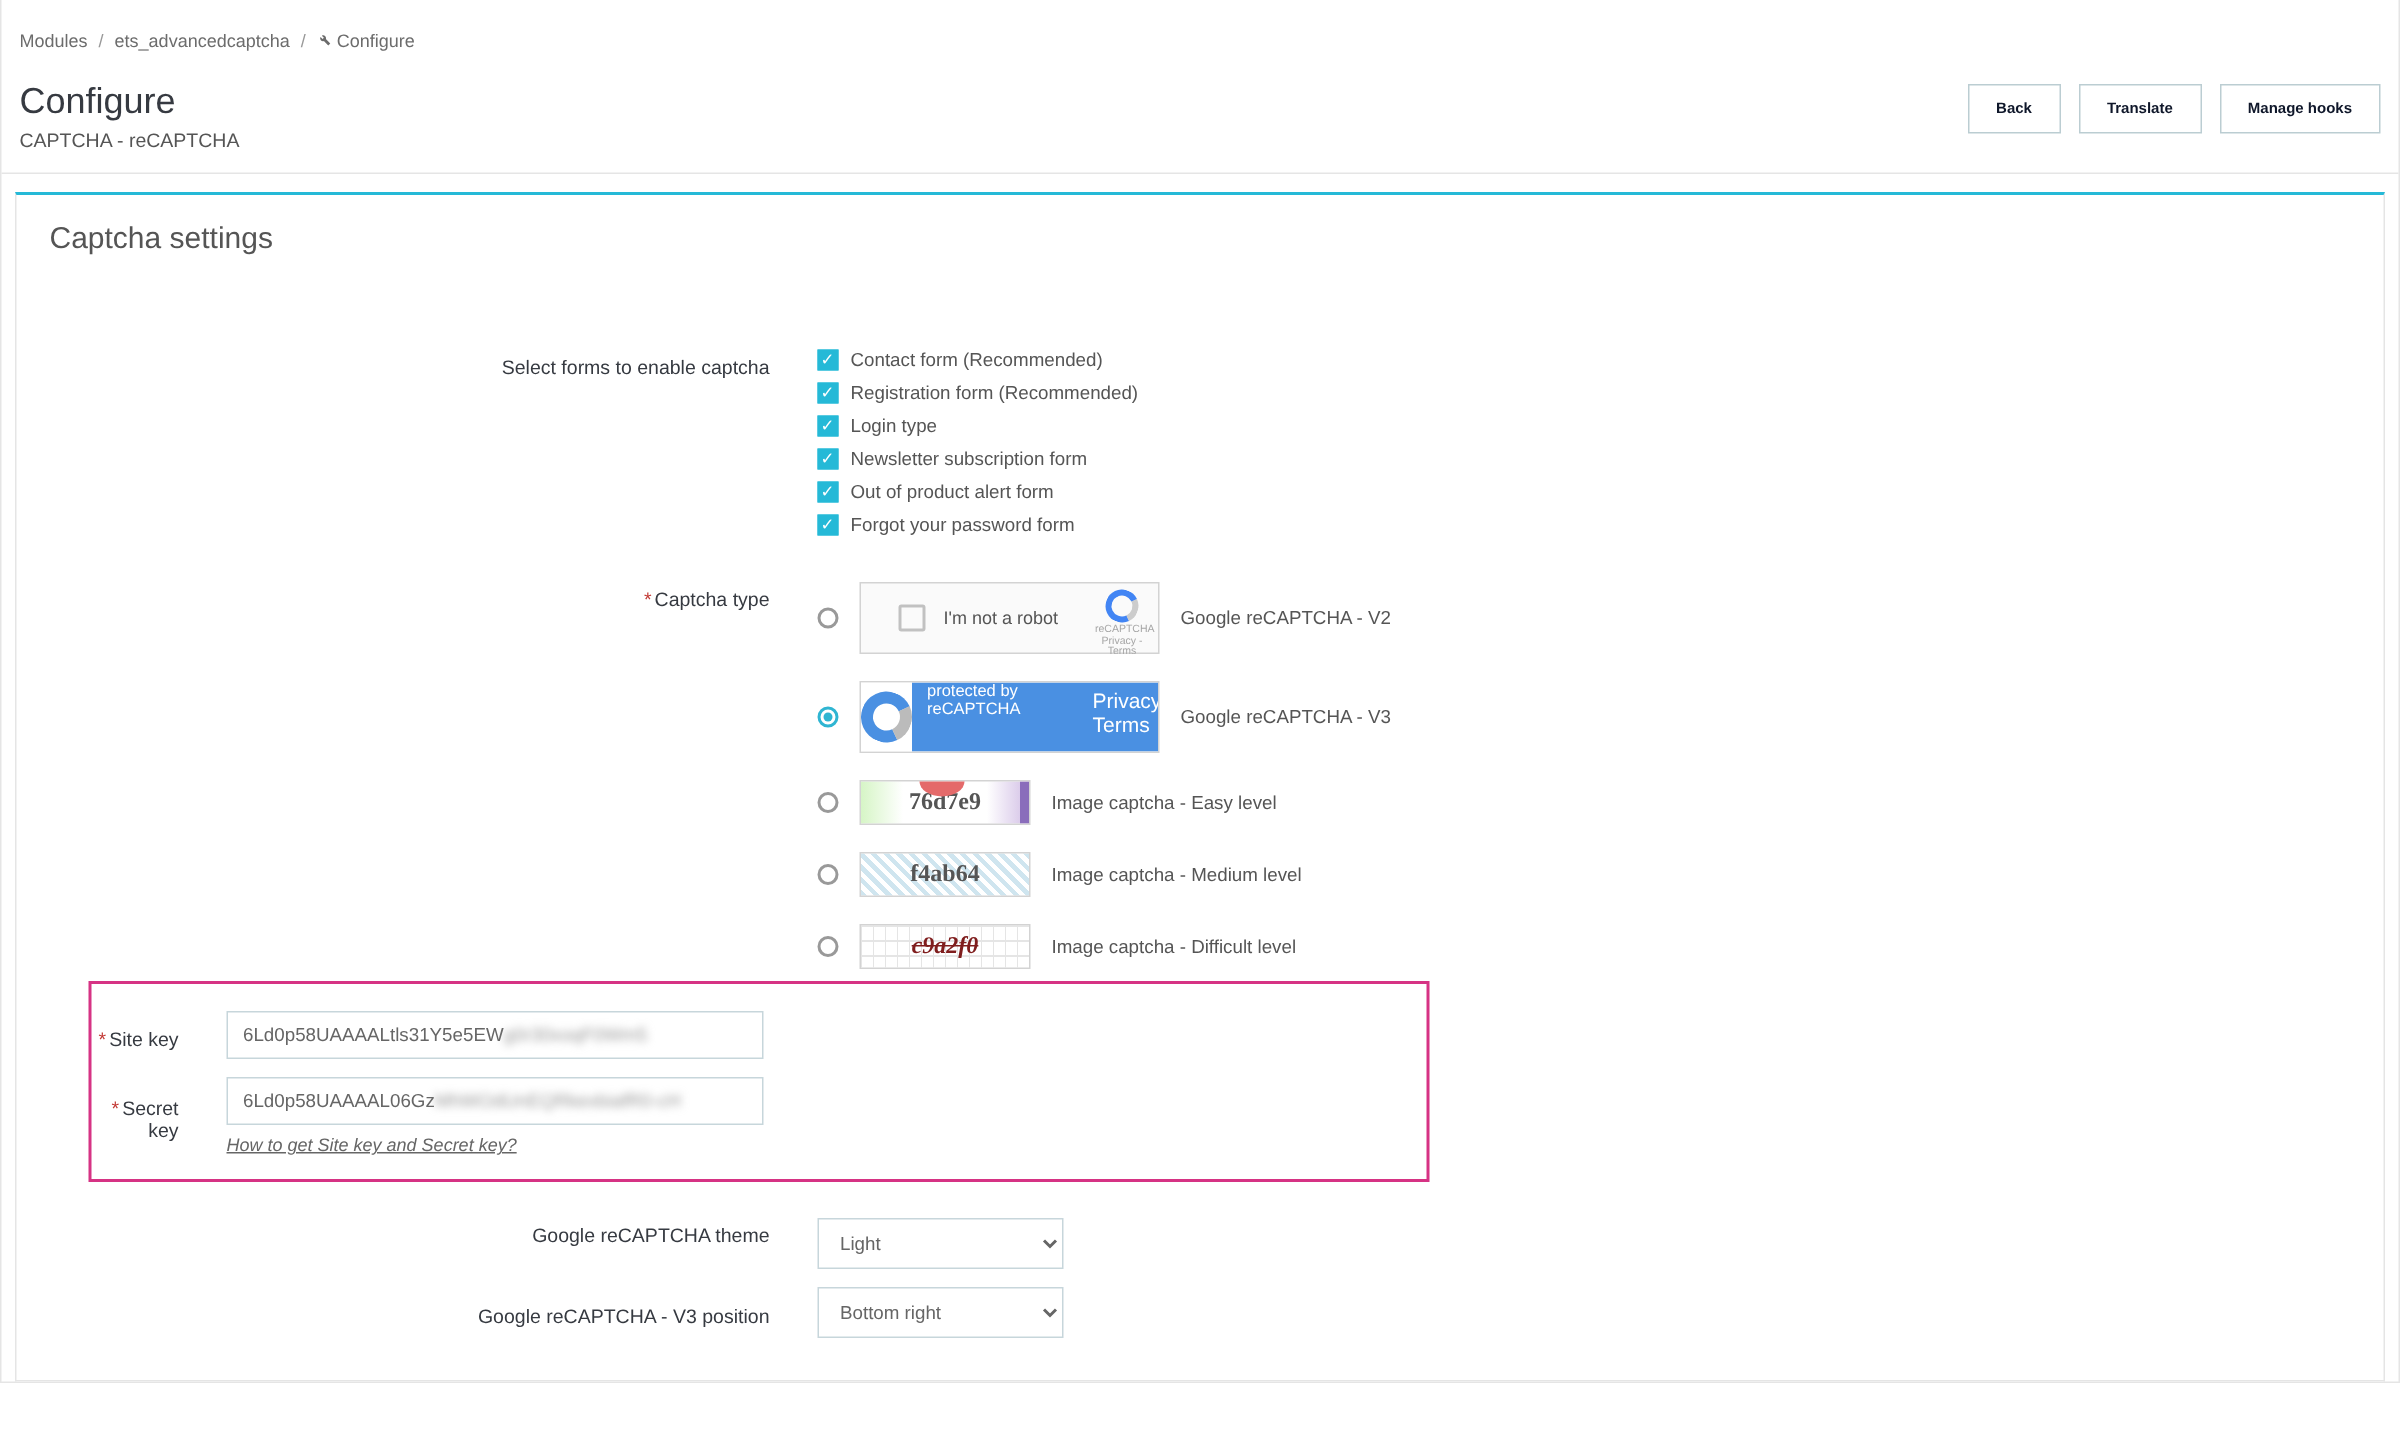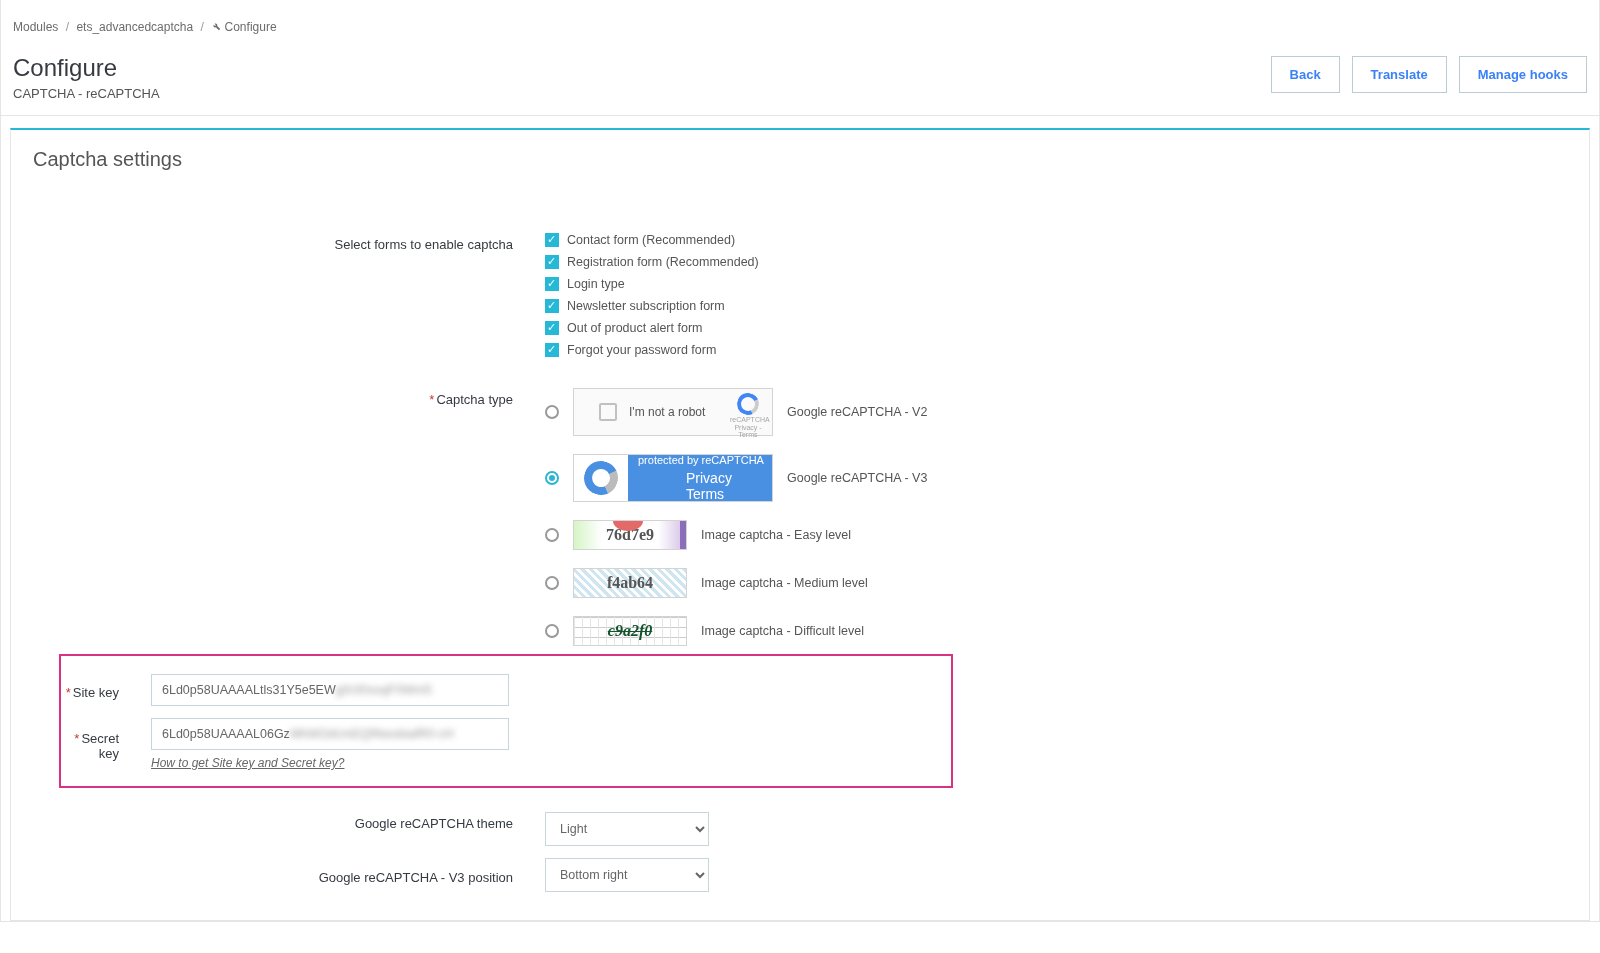--- a/index.html
+++ b/index.html
@@ -26,23 +26,23 @@
     padding: 0 12px 14px 12px;
     border-bottom: 1px solid #e5e5e5;
   }
   .page-title { font-size: 24px; font-weight: 400; color: #363a41; }
   .page-sub   { font-size: 13px; color: #555; margin-top: 4px; }
   .head-buttons { display: flex; gap: 12px; margin-top: 2px; }
   .head-buttons button {
     background: #fff;
     border: 1px solid #bbcdd2;
     padding: 10px 18px;
-    font-size: 13px;
+    font-size: 10px;
     font-weight: 600;
-    color: #3b82f6;
+    color: #0f172a;
     cursor: pointer;
   }
 
   .panel {
     margin: 12px 9px 0 9px;
     border: 1px solid #e5e5e5;
     border-top: 2px solid #25b9d7;
     background: #fff;
   }
   .panel-heading {
@@ -150,21 +150,21 @@
     width: 200px; height: 48px;
     display: flex;
     overflow:hidden;
   }
   .captcha-v3 .left {
     width: 54px; background:#fff;
     display:flex; align-items:center; justify-content:center;
   }
   .captcha-v3 .right {
     flex:1; background:#4a90e2; color:#fff;
-    display:flex; flex-direction:column; justify-content:center;
+    display:flex; flex-direction:row; justify-content:center;
     padding-left:10px;
   }
   .captcha-v3 .right .l1 { font-size:11px; }
   .captcha-v3 .right .l2 { font-size:14px; margin-top:4px;padding-left:48px; }
   .captcha-v3 .swirl3 { width:34px; height:34px; position:relative; }
   .captcha-v3 .swirl3::before {
     content:""; position:absolute; inset:0;
     border:8px solid #4a90e2;
     border-right-color:#bbb;
     border-radius:50%;
@@ -188,21 +188,21 @@
   .imgcap.medium { background: repeating-linear-gradient(45deg,#cfe5ef,#cfe5ef 3px,#fff 3px,#fff 6px); }
   .imgcap.hard { background:#fff; }
   .imgcap.hard .noise {
     position:absolute; inset:0;
     background-image:
       linear-gradient(90deg,#ccc 1px,transparent 1px),
       linear-gradient(#999 1px,transparent 1px);
     background-size: 8px 100%, 100% 10px;
     opacity:.5;
   }
-  .imgcap.hard span { position:relative; color:#14532d; font-style:italic; text-decoration:line-through; }
+  .imgcap.hard span { position:relative; color:#7f1d1d; font-style:italic; text-decoration:line-through; }
 
   .keys-highlight {
     border: 2px solid #d63384;
     padding: 18px 24px 14px 0;
     margin: 6px 0 12px 0;
     width: 894px;
     margin-left: -486px;
   }
   .keys-highlight .form-row { align-items:center; }
   .keys-highlight .form-label { width:486px; }

